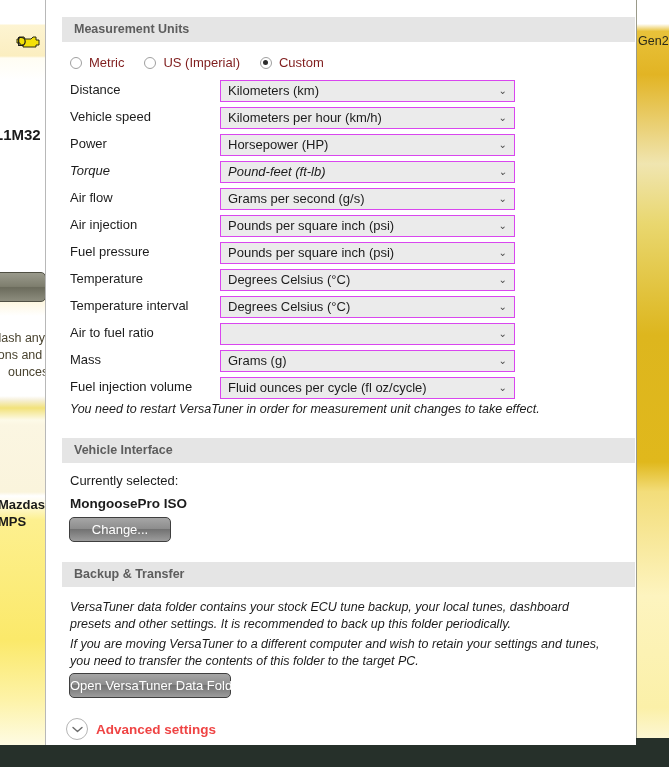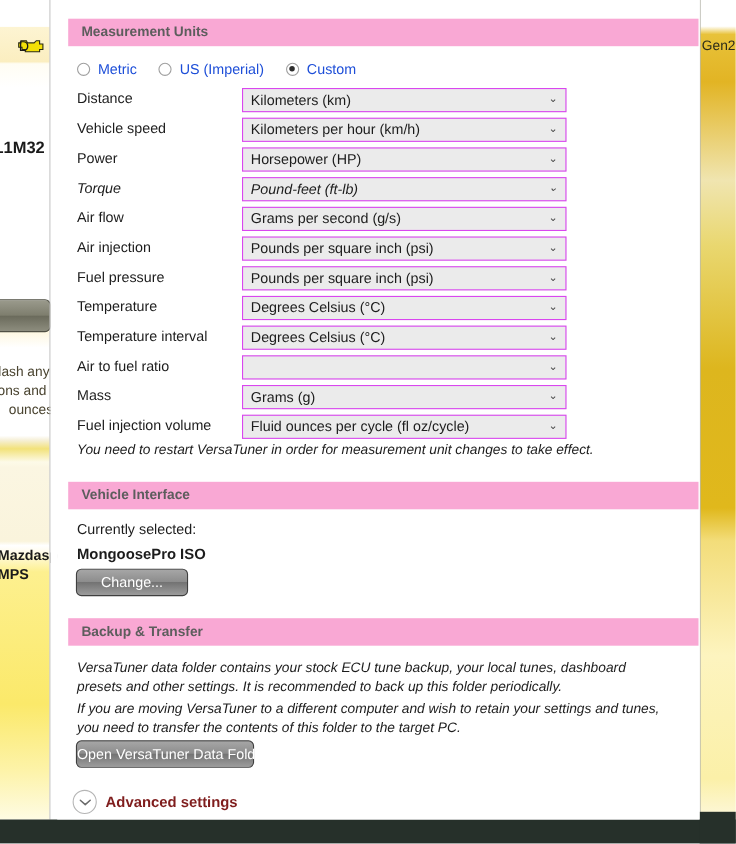--- a/index.html
+++ b/index.html
@@ -132,21 +132,21 @@
     width: 584px; height: 745px;
     background: #ffffff;
     overflow: hidden;
   }
 
   .section-header {
     position: absolute;
     left: 10px;
     width: 573px;
     height: 25px;
-    background: #f9a8d4;
+    background: #e5e5e5;
     color: #5d5d5d;
     font-size: 12.5px;
     font-weight: bold;
     line-height: 25px;
     padding-left: 12px;
     box-sizing: border-box;
     white-space: nowrap;
   }
 
   .radio-row {
@@ -154,21 +154,21 @@
     left: 18px; top: 55px;
     display: flex;
     align-items: center;
     gap: 0px;
   }
   .radio-item {
     display: flex;
     align-items: center;
     margin-right: 20px;
     font-size: 13px;
-    color: #1d4ed8;
+    color: #7f1d1d;
   }
   .radio-dot {
     width: 12px; height: 12px;
     border-radius: 50%;
     border: 1px solid #a0a0a0;
     background: #fff;
     margin-right: 7px;
     box-sizing: border-box;
     position: relative;
     flex: none;
@@ -274,21 +274,21 @@
     background: #ffffff;
     display: flex;
     align-items: center;
     justify-content: center;
     margin-right: 8px;
     flex: none;
   }
   .adv-label {
     font-size: 13.5px;
     font-weight: bold;
-    color: #7f1d1d;
+    color: #ef4444;
     white-space: nowrap;
   }
 </style>
 </head>
 <body>
 
 <div id="root">
 
   <div class="bg-app">
 

